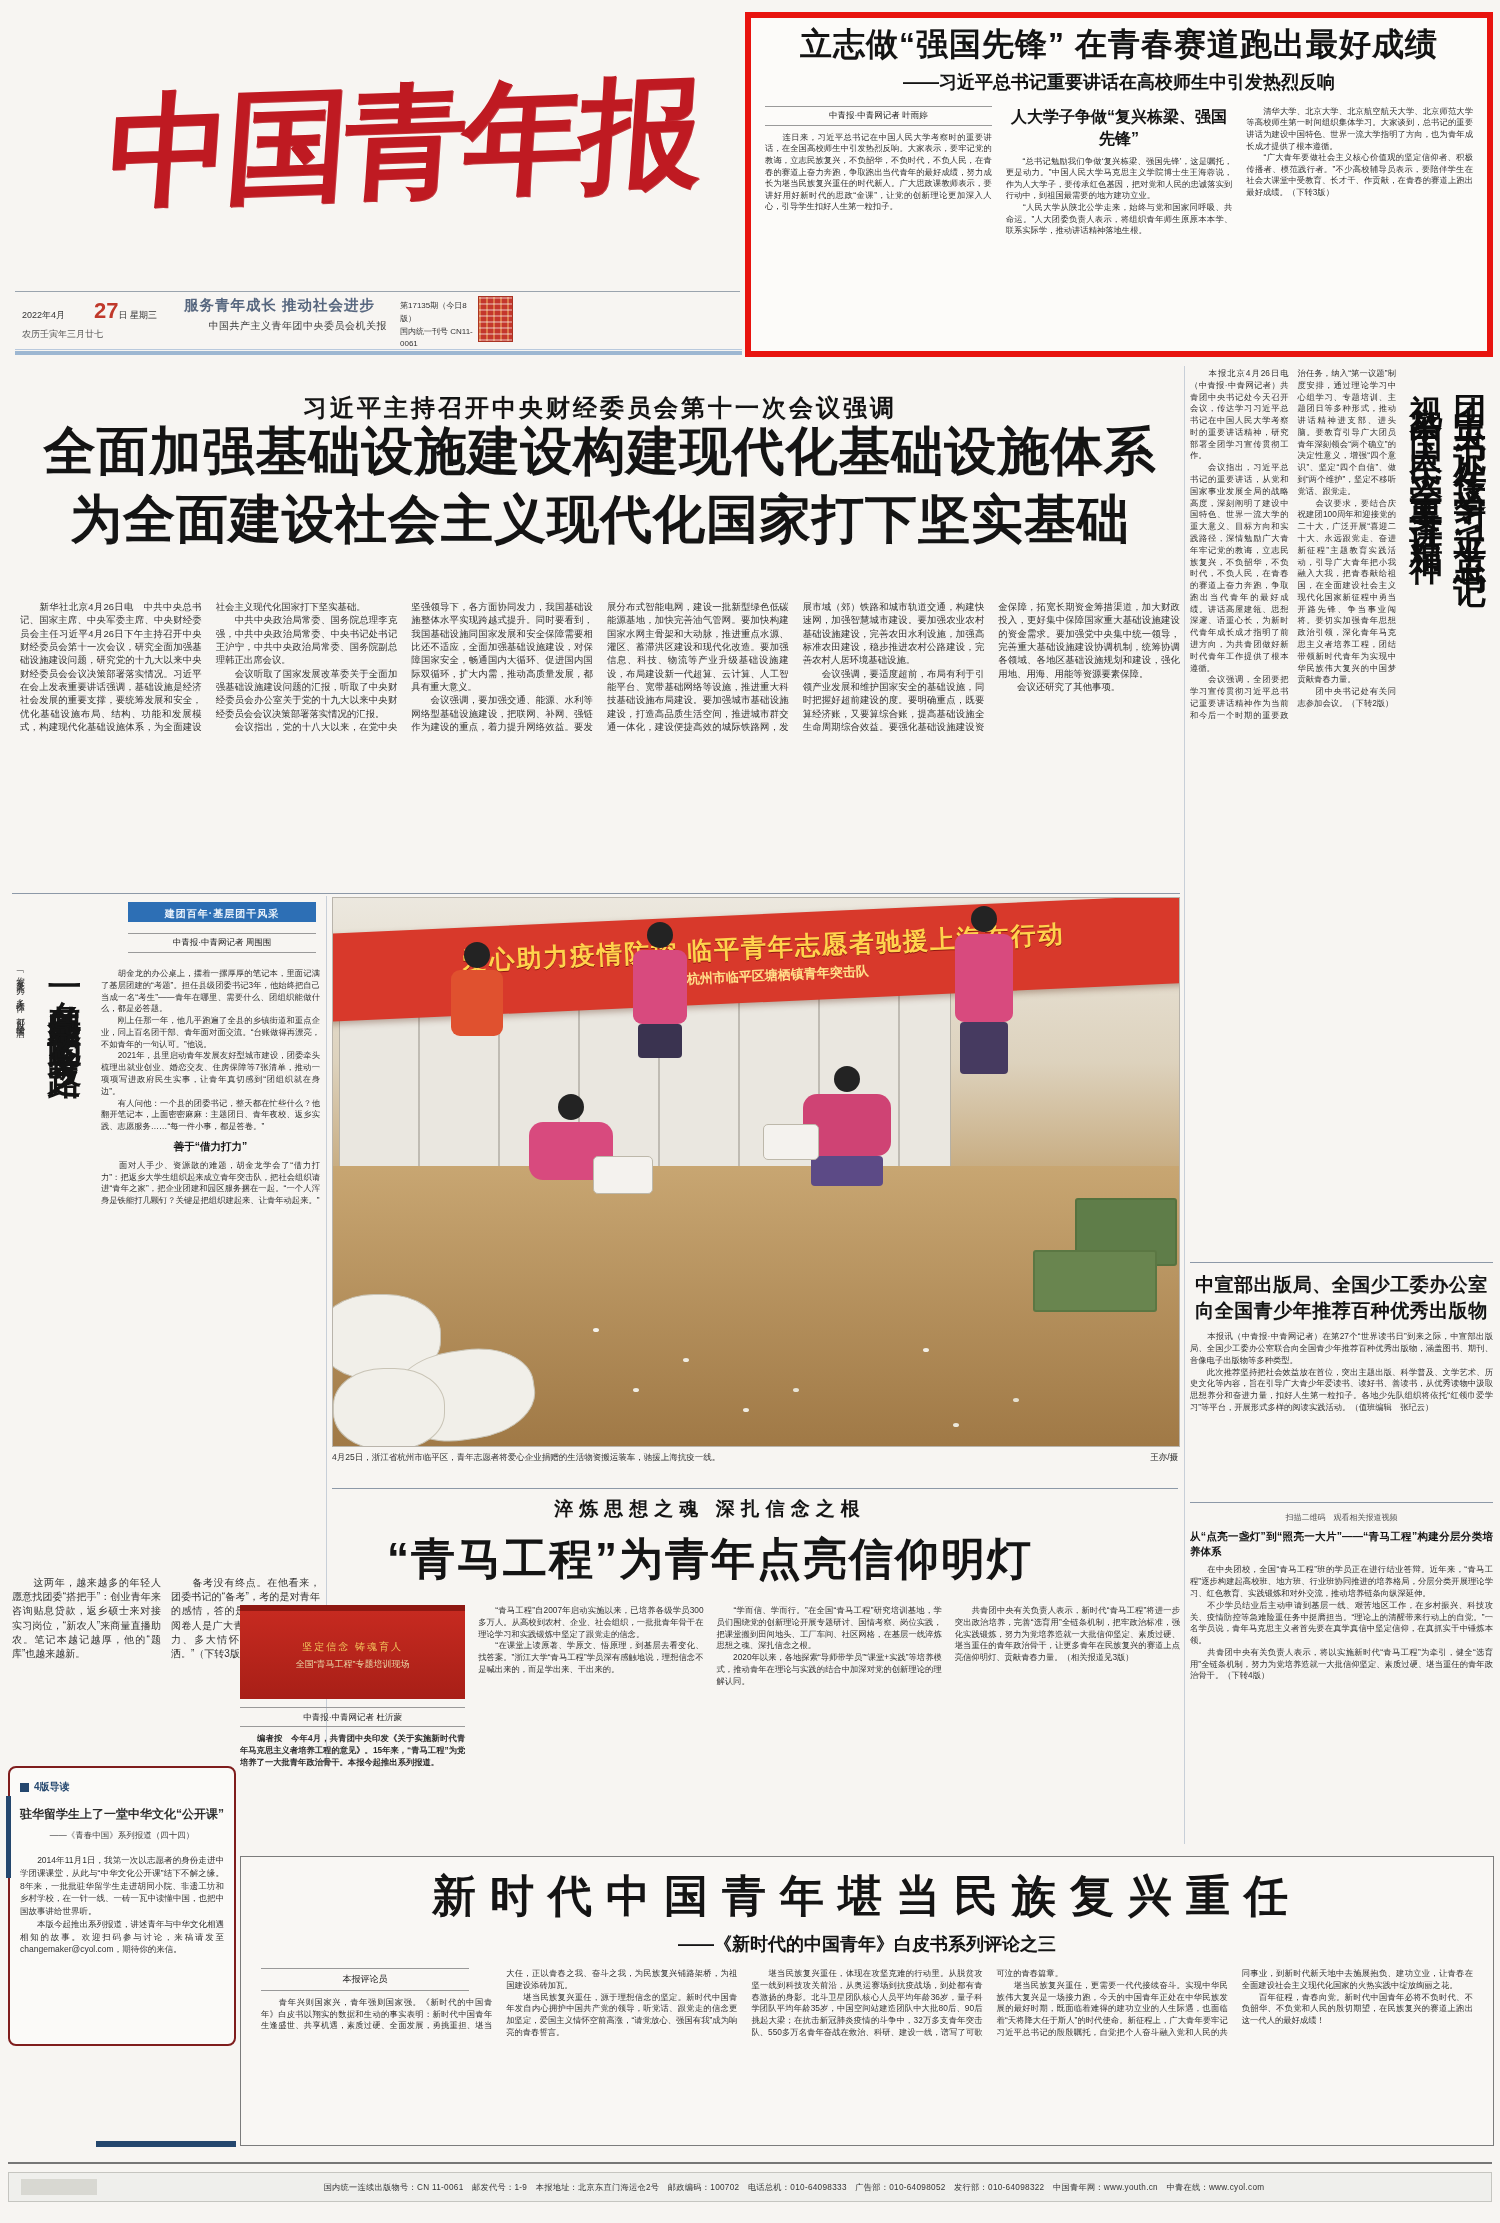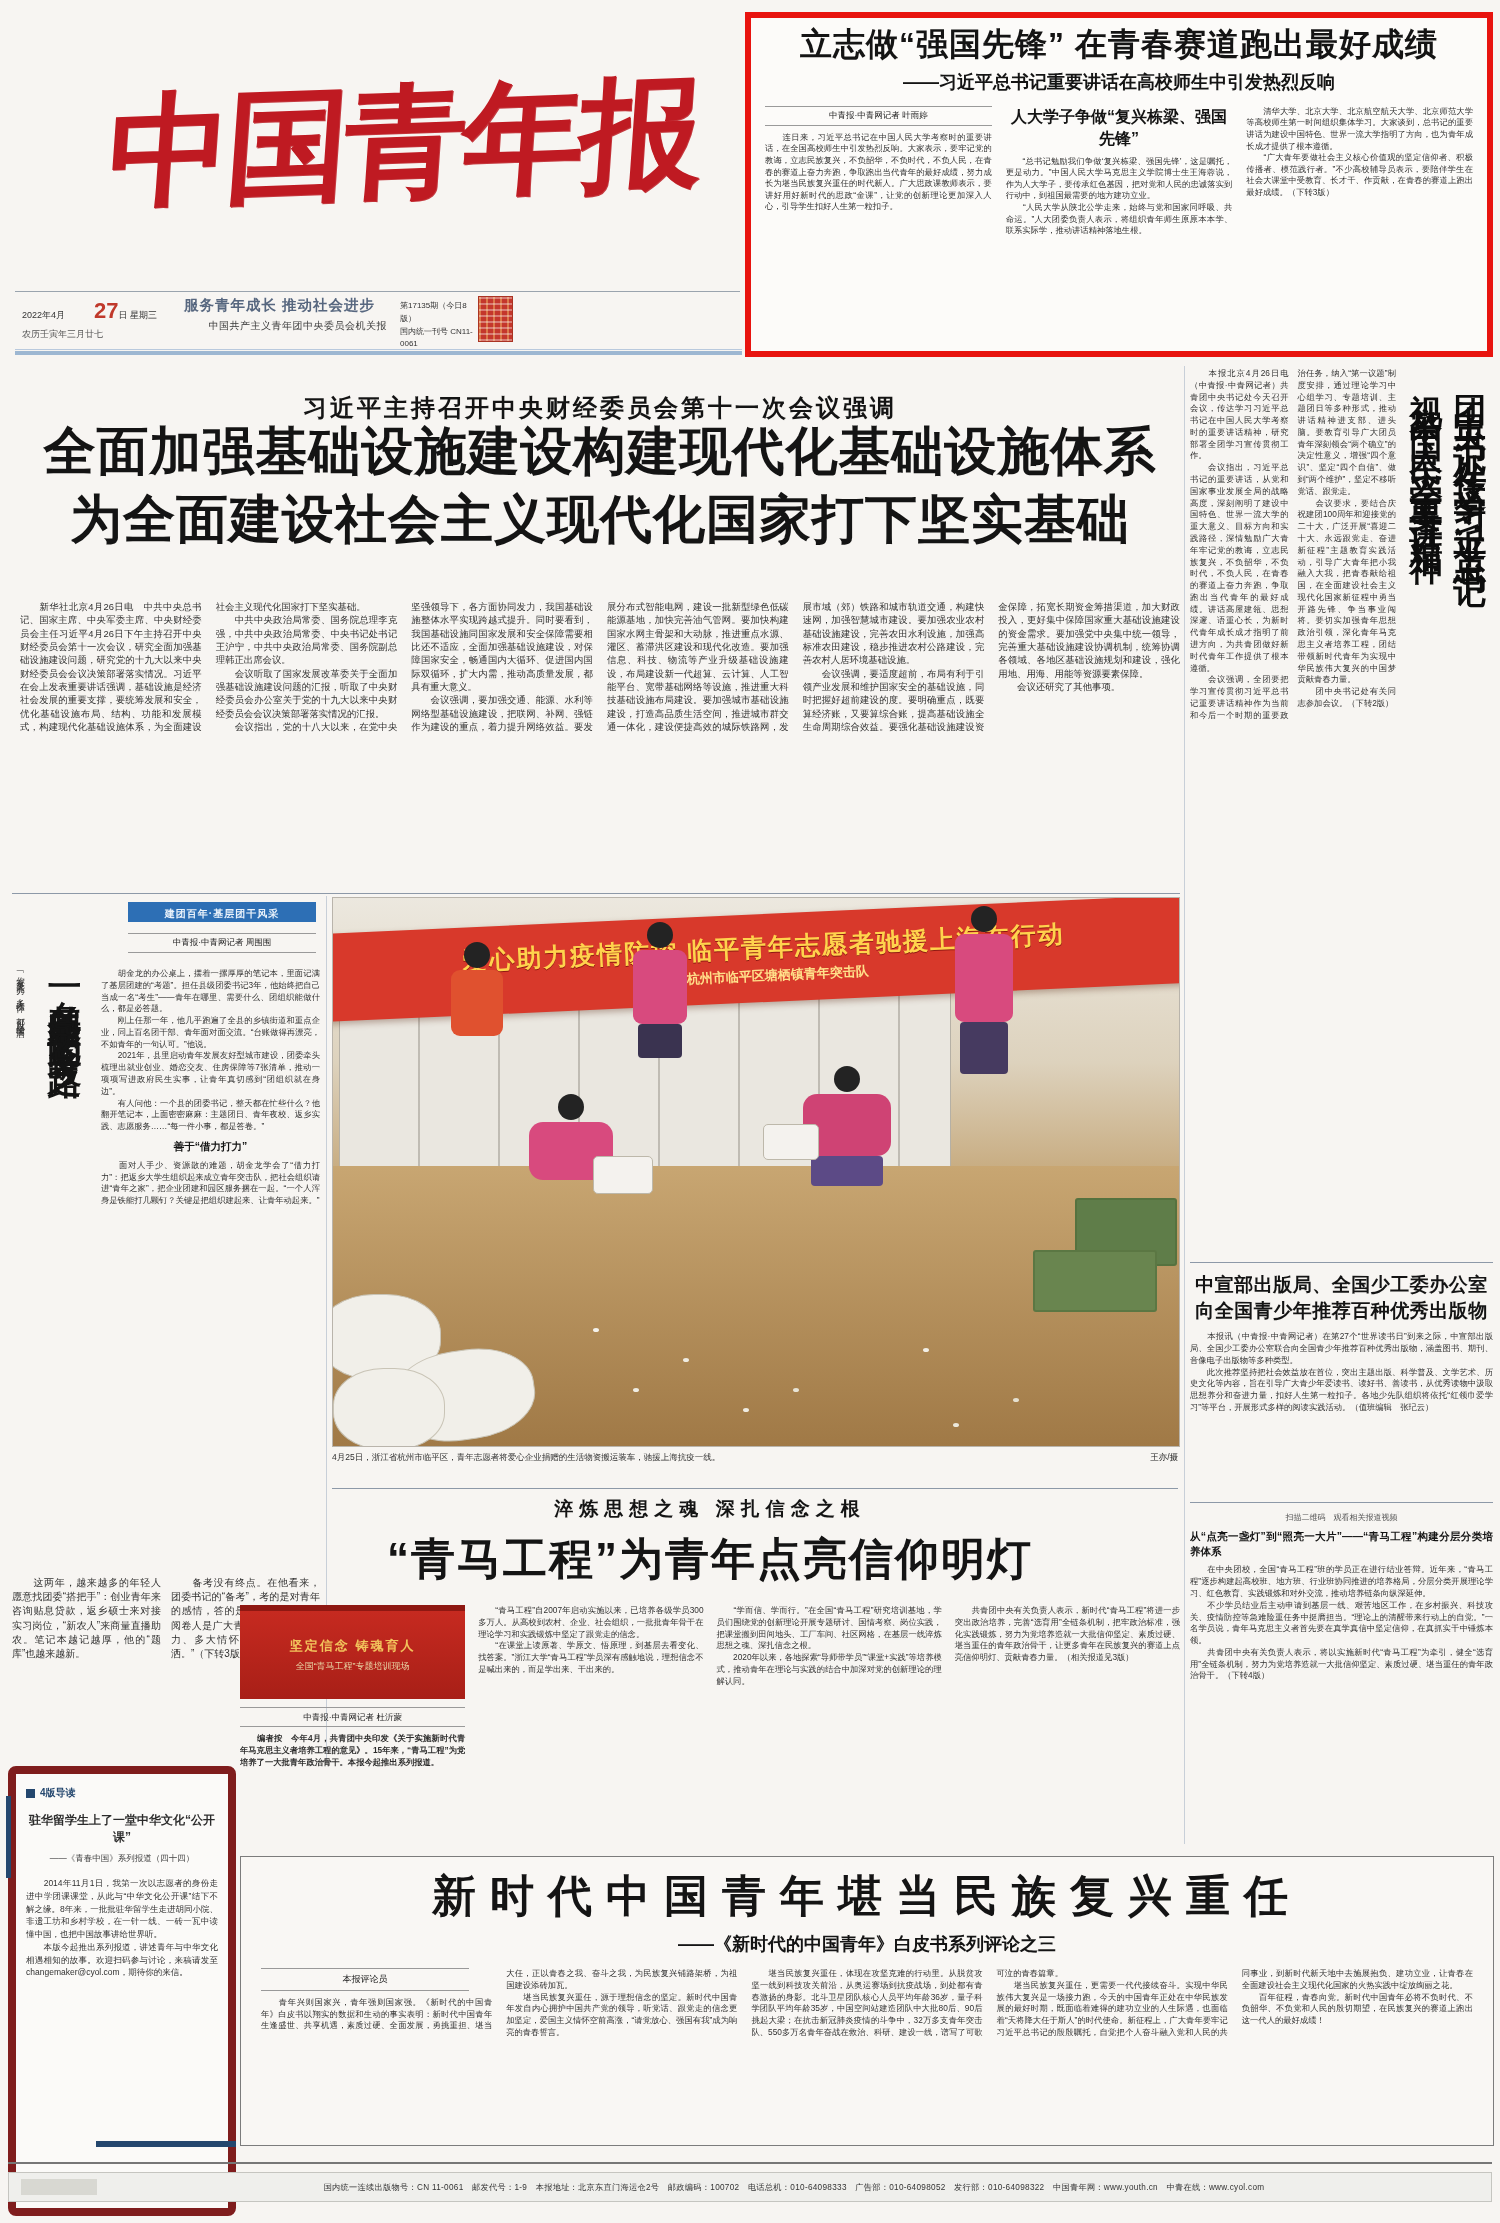--- a/index.html
+++ b/index.html
@@ -95,32 +95,32 @@
   #caption{left:332px;top:1452px;width:846px;display:flex;justify-content:space-between;
            font-size:8.5px;color:#222;}
   
   #qingma{left:240px;top:1496px;width:940px;height:348px;overflow:hidden;}
   .qm-k{font-size:19px;font-weight:700;letter-spacing:6px;text-align:center;}
   .qm-h{font-size:44px;font-weight:900;letter-spacing:2px;text-align:center;margin-top:8px;}
   .qm-cols{display:flex;gap:13px;margin-top:16px;height:234px;overflow:hidden;}
   .qm-col{flex:1;font-size:8.3px;line-height:1.42;}
   .qm-banner{height:88px;background:linear-gradient(#c62a20,#a81f17);border-top:6px solid #8e1812;
              display:flex;flex-direction:column;align-items:center;justify-content:center;margin-bottom:8px;}
-  .qm-bt1{color:#f2c35c;font-size:13px;font-weight:700;letter-spacing:2px;}
+  .qm-bt1{color:#f2c35c;font-size:10px;font-weight:400;letter-spacing:2px;}
   .qm-bt2{color:#e9d9a8;font-size:9px;margin-top:4px;}
   
   #bottombox{left:240px;top:1856px;width:1254px;height:290px;border:1.5px solid #7c7c7c;
              box-sizing:border-box;padding:10px 20px;overflow:hidden;background:#f9f7f4;}
   .bb-h{font-size:44px;font-weight:900;letter-spacing:14px;text-align:center;}
   .bb-s{font-size:18px;font-weight:700;text-align:center;margin-top:6px;}
   .bb-body{margin-top:12px;height:166px;column-count:5;column-gap:14px;font-size:8.3px;line-height:1.42;overflow:hidden;}
   .bb-byline{border-top:1px solid #999;border-bottom:1px solid #999;text-align:center;
              font-size:9px;padding:4px 0;margin-bottom:6px;width:90%;}
   
-  #p4box{left:8px;top:1766px;width:228px;height:450px;border:8px solid #7f1d1d;border-radius:8px;
+  #p4box{left:8px;top:1766px;width:228px;height:280px;border:2px solid #7f1d1d;border-radius:8px;
          box-sizing:border-box;padding:12px 10px;background:#fbfaf8;overflow:hidden;}
   .p4-acc1{position:absolute;left:6px;top:1796px;width:5px;height:82px;background:#24476e;}
   .p4-acc2{position:absolute;left:96px;top:2141px;width:140px;height:6px;background:#24476e;}
   .p4-label{display:flex;align-items:center;gap:5px;color:#24476e;font-size:10px;font-weight:bold;}
   .p4-sq{width:9px;height:9px;background:#24476e;}
   .p4-h{font-size:12px;font-weight:900;text-align:center;margin-top:12px;letter-spacing:0;}
   .p4-s{font-size:8.5px;color:#444;text-align:center;margin-top:7px;}
   .p4-body{font-size:8.5px;line-height:1.5;margin-top:12px;}
   
   #footer{left:8px;top:2162px;width:1484px;height:42px;border-top:2px solid #777;}

